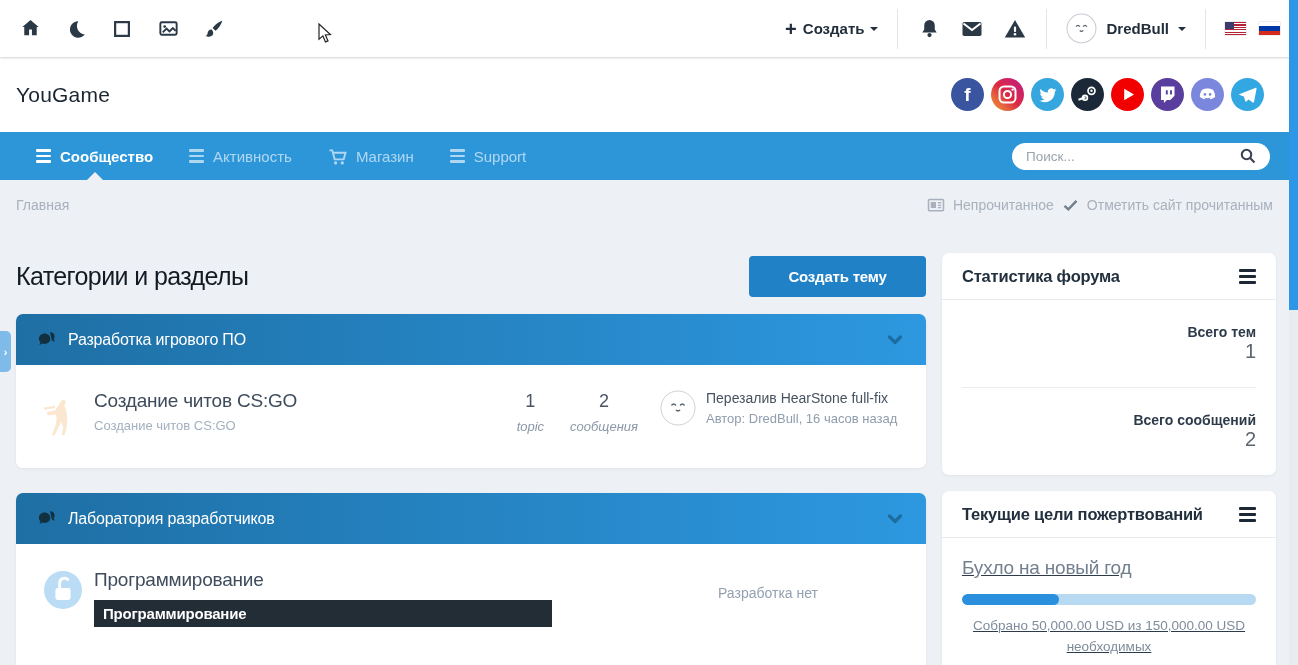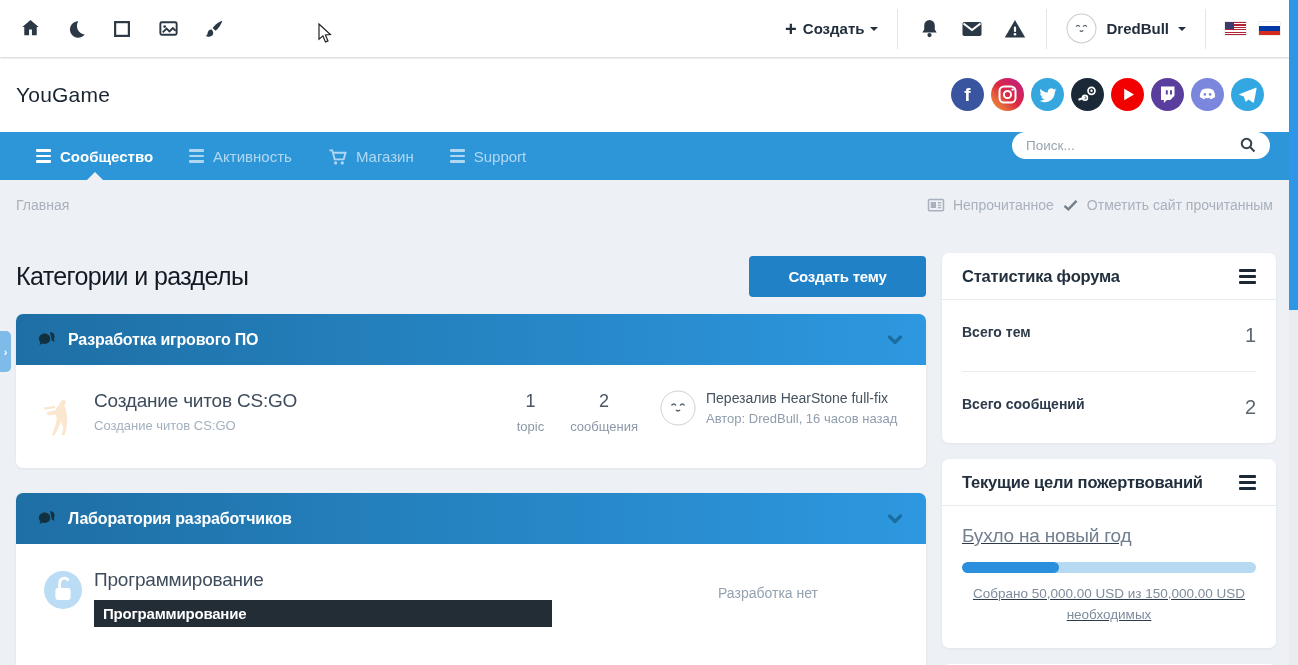--- a/index.html
+++ b/index.html
@@ -43,21 +43,21 @@
   .soc-fb { background:#39559f; font-weight:bold; font-size:19px; }
   .soc-ig { background:linear-gradient(45deg,#f09433 0%,#e6683c 25%,#dc2743 50%,#cc2366 75%,#bc1888 100%); }
   .soc-tw { background:#35a6de; }
   .soc-st { background:#1b2838; }
   .soc-yt { background:#f20000; }
   .soc-tv { background:#5a3e9e; }
   .soc-dc { background:#7b87dd; }
   .soc-tg { background:#32a7e2; }
 
   
-  .navbar { height:48px; background:#2d96d9; display:flex; align-items:flex-start; padding:0 18px; position:relative; z-index:4; }
+  .navbar { height:48px; background:#2d96d9; display:flex; align-items:center; padding:0 18px; position:relative; z-index:4; }
   .nav-item { position:relative; height:48px; display:flex; align-items:center; gap:9px; padding:0 18px; font-size:15px; color:rgba(255,255,255,.62); cursor:pointer; }
   .nav-item.active { color:#fff; font-weight:bold; }
   .nav-item.active::after { content:""; position:absolute; bottom:0; left:50%; margin-left:-8px; border:8px solid transparent; border-bottom:8px solid #eef0f3; border-top:none; }
   .bars { display:flex; flex-direction:column; gap:3px; }
   .bars i { display:block; width:15px; height:2.4px; background:currentColor; border-radius:1px; }
   .searchbox { margin-left:auto; width:258px; height:27px; background:#fff; border-radius:14px; display:flex; align-items:center; padding:0 12px 0 14px; margin-right:10px; }
   .searchbox input { border:none; outline:none; flex:1; font-size:13.5px; color:#333; background:transparent; font-family:"Liberation Sans",sans-serif; }
   .searchbox input::placeholder { color:#9aa4ae; }
 
   
@@ -70,50 +70,50 @@
   .content { width:910px; }
   .sidebar { width:334px; margin-top:23px; }
 
   .heading-row { display:flex; align-items:center; margin:26px 0 17px; }
   h1.page-title { font-size:25px; font-weight:400; color:#121a24; letter-spacing:-.6px; }
   .create-topic { margin-left:auto; width:177px; height:41px; background:#2181c7; border:none; border-radius:4px;
     color:#fff; font-size:15px; font-weight:600; font-family:"Liberation Sans",sans-serif; letter-spacing:-.2px; cursor:pointer; }
 
   .cat-card { border-radius:7px; margin-bottom:25px; box-shadow:0 1px 3px rgba(30,40,50,.06); }
   .cat-header { height:51px; background:linear-gradient(90deg,#1e6fa4,#2d98e0); border-radius:7px 7px 0 0;
-    display:flex; align-items:center; gap:11px; padding:0 20px; color:#fff; font-size:16px; font-weight:bold; letter-spacing:-.2px; cursor:pointer; }
+    display:flex; align-items:center; gap:11px; padding:0 20px; color:#fff; font-size:16px; font-weight:normal; letter-spacing:-.2px; cursor:pointer; }
   .cat-chevron { margin-left:auto; cursor:pointer; }
   .cat-body { background:#fff; border-radius:0 0 7px 7px; }
 
   .forum-row { display:flex; align-items:flex-start; padding:25px 16px 24px; }
   .forum-icon-col { width:62px; display:flex; justify-content:center; padding-top:2px; }
   .forum-main { flex:1; padding-right:10px; }
   .forum-title { font-size:19px; color:#3e4c5c; margin-bottom:6px; letter-spacing:-.2px; cursor:pointer; }
   .forum-desc { font-size:13px; color:#a3b0bf; }
   .forum-stats { display:flex; gap:26px; margin-right:22px; text-align:center; padding-top:1px; }
   .stat-val { font-size:18px; color:#4a5565; }
-  .stat-lbl { font-size:13px; color:#8b98a8; margin-top:7px; }
+  .stat-lbl { font-size:13px; color:#8b98a8; margin-top:7px;font-style:italic; }
   .forum-last { width:250px; display:flex; gap:10px; }
   .lp-avatar { width:36px; height:36px; flex:none; cursor:pointer; }
   .lp-title { font-size:14px; color:#46525f; white-space:nowrap; overflow:hidden; text-overflow:ellipsis; cursor:pointer; }
   .lp-meta { font-size:13px; color:#8f9dad; line-height:1.55; margin-top:3px; }
   .redacted { margin-top:9px; width:458px; height:27px; background:#232d36; color:#fff;
     font-size:15px; font-weight:bold; display:flex; align-items:center; padding:0 9px; letter-spacing:-.2px; }
   .no-posts { width:250px; padding:16px 0 0 58px; font-size:14px; color:#93a1b1; }
   .lock-circle { width:38px; height:38px; border-radius:50%; background:#badcf4; display:flex; align-items:center; justify-content:center; }
   .row2 { padding-bottom:44px; }
 
   
   .widget { background:#fff; border-radius:7px; margin-bottom:16px; box-shadow:0 1px 3px rgba(30,40,50,.06); }
   .widget-header { display:flex; align-items:center; padding:14px 20px 13px; border-bottom:1px solid #e8ebee; }
   .widget-title { font-size:16.5px; font-weight:bold; color:#22303e; letter-spacing:-.2px; }
   .wbars { margin-left:auto; display:flex; flex-direction:column; gap:3.4px; cursor:pointer; }
   .wbars i { display:block; width:17px; height:2.6px; background:#1c2835; border-radius:1px; }
   .stat-rows { padding:0 20px; }
-  .stat-row { display:flex; align-items:flex-start; padding:24px 0; }
+  .stat-row { display:flex; align-items:flex-end; padding:24px 0;flex-direction:column; }
   .stat-row + .stat-row { border-top:1px solid #eaedf0; }
   .srow-label { font-size:14px; font-weight:bold; color:#2c3a4a; }
   .srow-value { margin-left:auto; font-size:20px; font-weight:300; color:#5a6672; }
   .donation-body { padding:19px 20px 22px;text-decoration:underline; }
   .goal-name { font-size:19px; color:#717f8f; margin-bottom:15px; letter-spacing:-.2px; }
   .progress { height:11px; border-radius:6px; background:#b7d9f2; overflow:hidden; }
   .progress-fill { height:100%; background:#2a8fdc; border-radius:6px; width:0; }
   .progress-text { margin-top:11px; text-align:center; font-size:13.5px; color:#7e8c9c; line-height:1.55; }
   .widget-stub { height:15px; border-radius:7px 7px 0 0; margin-bottom:0; }
 

